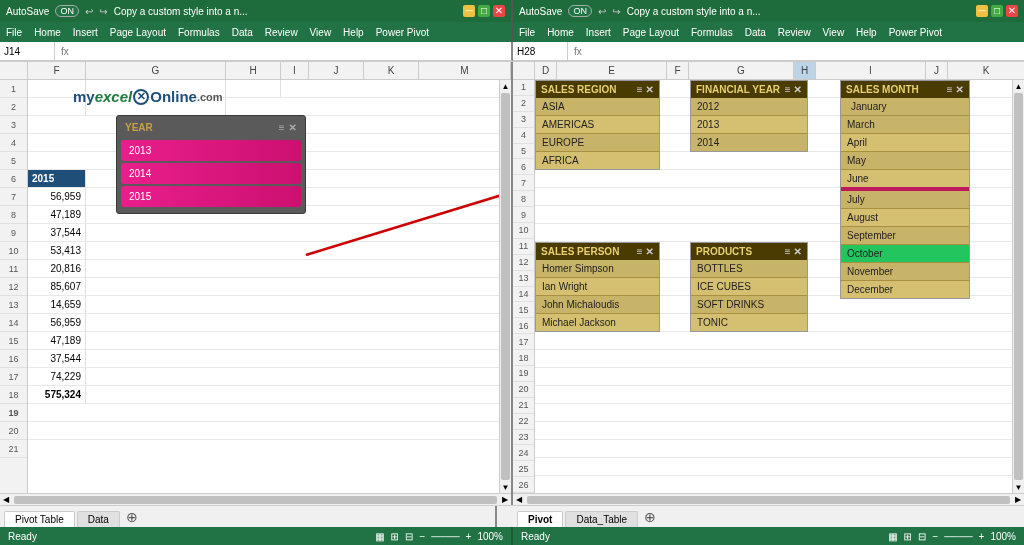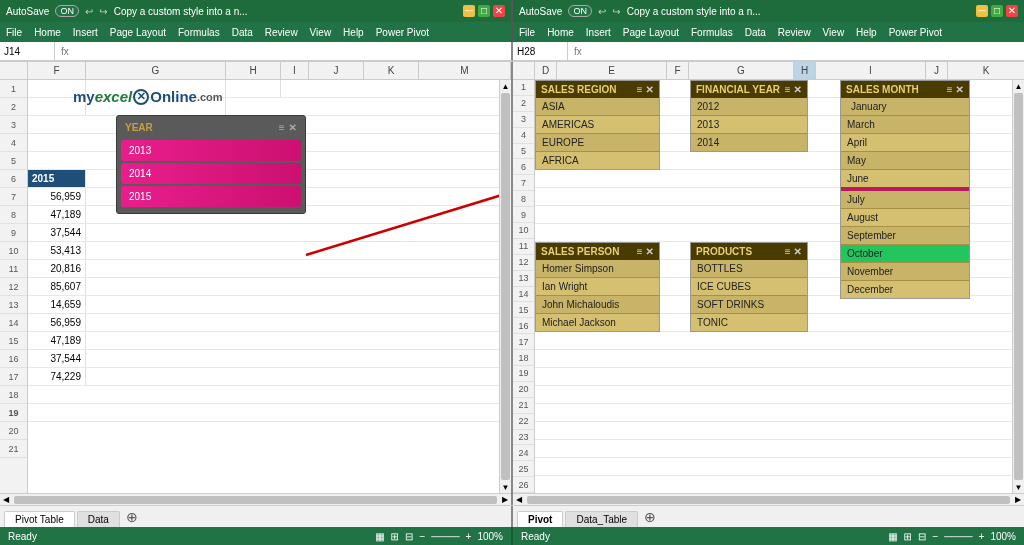--- a/index.html
+++ b/index.html
@@ -200,20 +200,24 @@
           </div>
           <div style="height:18px; border-bottom:1px solid #e8e8e8; display:flex;">
             <div style="width:58px; border-right:1px solid #e0e0e0; font-size:10px; display:flex; align-items:center; justify-content:flex-end; padding:0 4px;">37,544</div>
             <div style="flex:1;"></div>
           </div>
           <div style="height:18px; border-bottom:1px solid #e8e8e8; display:flex;">
             <div style="width:58px; border-right:1px solid #e0e0e0; font-size:10px; display:flex; align-items:center; justify-content:flex-end; padding:0 4px;">74,229</div>
             <div style="flex:1;"></div>
           </div>
 
+          <div style="height:18px; border-bottom:1px solid #e8e8e8; display:flex;">
+            <div style="width:58px; border-right:1px solid #e0e0e0; font-size:10px; font-weight:bold; display:flex; align-items:center; justify-content:flex-end; padding:0 4px;">575,324</div>
+            <div style="flex:1;"></div>
+          </div>
           <div style="height:18px; border-bottom:1px solid #e8e8e8; display:flex;">
             <div style="flex:1;"></div>
           </div>
           <div style="height:18px; border-bottom:1px solid #e8e8e8; display:flex;">
             <div style="flex:1;"></div>
           </div>
 
           <div style="position:absolute; top:35px; left:88px; width:190px; background:#5a5a5a; border:1px solid #3a3a3a; border-radius:3px; padding:4px; z-index:10;">
             <div style="display:flex; justify-content:space-between; align-items:center; padding:2px 4px 5px; color:#c8a040; font-size:10px; font-weight:bold;">
               <span>YEAR</span>
@@ -419,21 +423,21 @@
   </div>
 
   <div style="display:flex; height:22px; border-top:1px solid #ccc; background:#f0f0f0;">
 
     <div style="flex:1; display:flex; align-items:flex-end; border-right:2px solid #888; padding:0 4px; gap:2px; overflow:hidden;">
       <div style="padding:2px 10px; font-size:10px; background:white; border:1px solid #ccc; border-bottom:none; border-radius:2px 2px 0 0; cursor:pointer;">Pivot Table</div>
       <div style="padding:2px 10px; font-size:10px; background:#e0e0e0; border:1px solid #ccc; border-bottom:none; border-radius:2px 2px 0 0; cursor:pointer;">Data</div>
       <div style="padding:2px 4px; font-size:14px; color:#555; cursor:pointer; background:none; border:none;">⊕</div>
     </div>
 
-    <div style="flex:1; display:flex; align-items:flex-end; padding:0 4px; gap:2px; overflow:hidden;">
+    <div style="flex:1; display:flex; align-items:flex-end; padding:0 20px; gap:2px; overflow:hidden;">
       <div style="padding:2px 10px; font-size:10px; background:white; border:1px solid #ccc; border-bottom:none; border-radius:2px 2px 0 0; cursor:pointer; font-weight:bold;">Pivot</div>
       <div style="padding:2px 10px; font-size:10px; background:#e0e0e0; border:1px solid #ccc; border-bottom:none; border-radius:2px 2px 0 0; cursor:pointer;">Data_Table</div>
       <div style="padding:2px 4px; font-size:14px; color:#555; cursor:pointer; background:none; border:none;">⊕</div>
     </div>
   </div>
 
   <div style="display:flex; height:18px; background:#217346;">
 
     <div style="flex:1; display:flex; align-items:center; padding:0 8px; color:white; font-size:10px; justify-content:space-between; border-right:2px solid #1a5c35;">
       <span>Ready</span>

